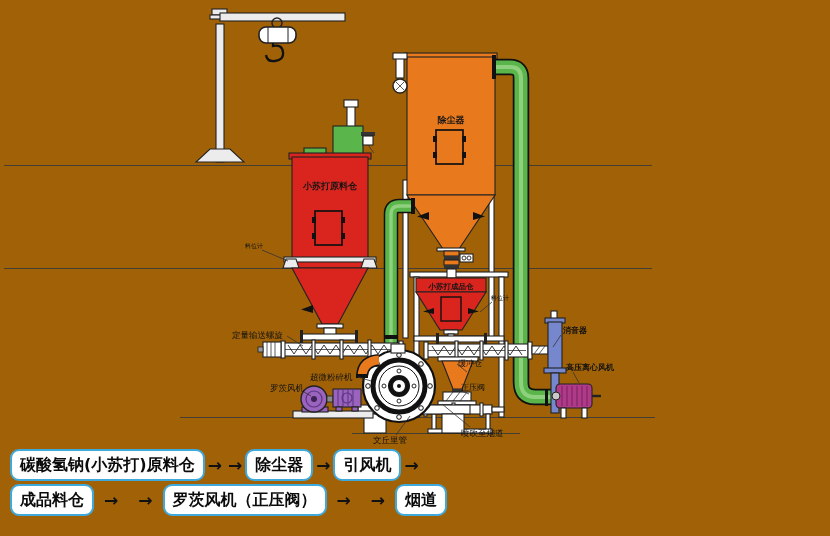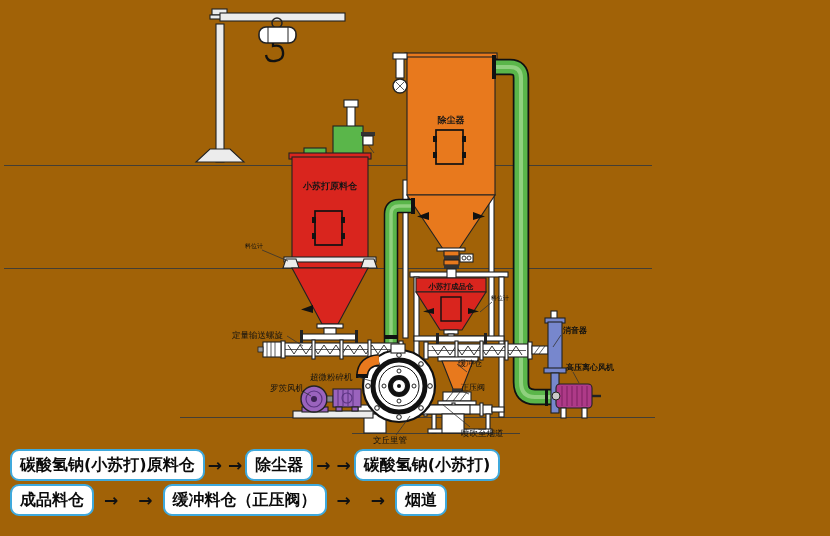--- a/index.html
+++ b/index.html
@@ -291,28 +291,28 @@
   </g>
 </svg>
 
 
 <div class="flow flow-row1">
   <span class="fbox">碳酸氢钠(小苏打)原料仓</span>
   <span class="farr">→</span>
   <span class="farr">→</span>
   <span class="fbox">除尘器</span>
   <span class="farr">→</span>
-  <span class="farr">→</span>
-  <span class="fbox">碳酸氢钠(小苏打)</span>
+  <span class="fbox">引风机</span>
+  <span class="farr">→</span>
 </div>
 
 
 <div class="flow flow-row2">
   <span class="fbox">成品料仓</span>
   <span class="farr">→</span>
   <span class="farr">→</span>
-  <span class="fbox">缓冲料仓（正压阀）</span>
+  <span class="fbox">罗茨风机（正压阀）</span>
   <span class="farr">→</span>
   <span class="farr">→</span>
   <span class="fbox">烟道</span>
 </div>
 
 </div>
 
 </body></html>

